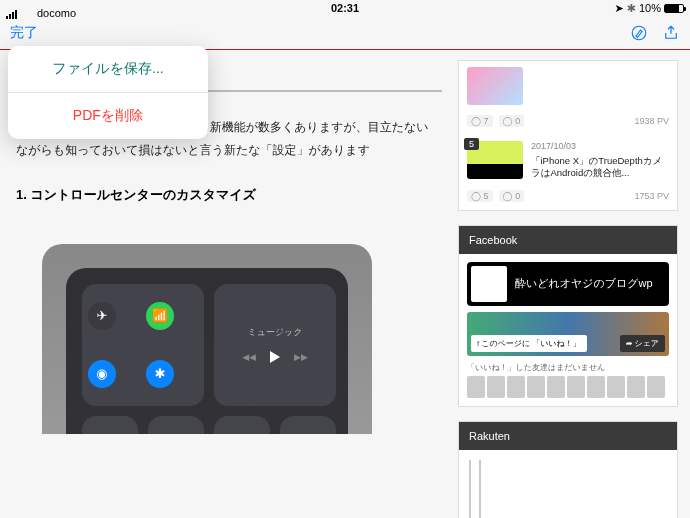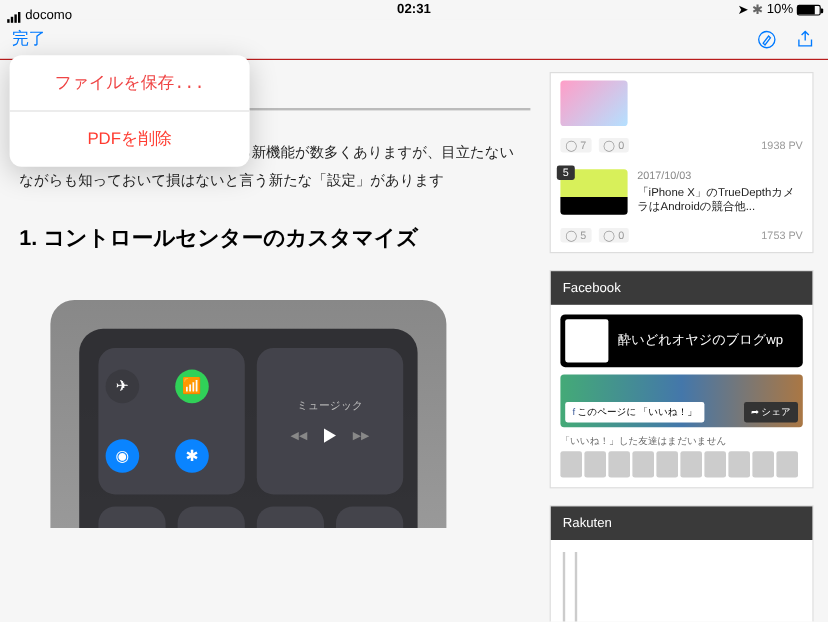--- a/index.html
+++ b/index.html
@@ -1,47 +1,47 @@
 <!DOCTYPE html>
 <html><head>
 <meta charset="utf-8">
 <style>
 * { margin: 0; padding: 0; box-sizing: border-box; font-family: -apple-system, "Helvetica Neue", Arial, sans-serif; }
 body { width: 690px; height: 518px; background: #f6f6f6; overflow: hidden; position: relative; }
 
 .status-bar { height: 16px; display: flex; align-items: center; justify-content: space-between; padding: 0 6px; font-size: 11px; background: #f6f6f6; }
-.status-left { display: flex; gap: 4px; margin-top: 10px; }
+.status-left { display: flex; gap: 20px; margin-top: 10px; }
 .status-center { position: absolute; left: 50%; transform: translateX(-50%); font-weight: 600; }
 .status-right { display: flex; align-items: center; gap: 3px; }
 .signal-bars { display: flex; gap: 1px; align-items: flex-end; }
 .signal-bars span { width: 2px; background: #000; }
 .signal-bars span:nth-child(1){height:3px} .signal-bars span:nth-child(2){height:5px} .signal-bars span:nth-child(3){height:7px} .signal-bars span:nth-child(4){height:9px}
 .battery { width: 20px; height: 9px; border: 1px solid #000; border-radius: 2px; position: relative; }
 .battery::after { content:""; position:absolute; right:-3px; top:2px; width:2px; height:4px; background:#000; border-radius:0 1px 1px 0; }
 .battery-fill { height:100%; width:79%; background:#000; }
 
 .nav-bar { height: 34px; display: flex; align-items: center; justify-content: space-between; padding: 0 10px; border-bottom: 1px solid #b91c1c; background: #f6f6f6; }
 .nav-left { color: #007aff; font-size: 14px; }
 .nav-title { position: absolute; left: 50%; transform: translateX(-50%); font-size: 13px; font-weight: 600; }
 .nav-right { display: flex; gap: 14px; }
 .nav-icon { width: 18px; height: 18px; }
 
 .popover { position: absolute; top: 46px; left: 8px; width: 200px; background: #fff; border-radius: 10px; box-shadow: 0 6px 24px rgba(0,0,0,0.2); overflow: hidden; z-index: 10; }
 .popover-item { padding: 14px 0; text-align: center; font-size: 14px; }
-.popover-item.blue { color: #ef4444; font-family: Liberation Mono, monospace; }
+.popover-item.blue { color: #0f766e; }
 .popover-item.red { color: #ff3b30; }
 .popover-divider { height: 1px; background: #e0e0e0; }
 
 .content { display: flex; padding: 10px 12px; gap: 14px; height: calc(100% - 50px); }
 .left-col { flex: 1; }
 .right-col { width: 220px; }
 
 .sep-line { height: 2px; background: #bbb; margin: 30px 0 24px 190px; width: 240px; }
 .intro-text { font-size: 12px; color: #222; line-height: 1.9; margin: 6px 4px 24px; }
-.section-title { font-size: 18px; font-weight: 700; margin: 0 4px 40px; }
+.section-title { font-size: 13px; font-weight: 700; margin: 0 4px 40px; }
 
 .phone-img { margin-left: 30px; width: 330px; height: 190px; background: linear-gradient(#888,#999); border-radius: 20px 20px 0 0; position: relative; overflow: hidden; }
 .cc-sheet { position: absolute; top: 24px; left: 24px; right: 24px; bottom: -20px; background: rgba(32,32,36,0.85); border-radius: 20px; padding: 16px; display: grid; grid-template-columns: repeat(4, 56px); grid-template-rows: repeat(3, 56px); gap: 10px; }
 .cc-tile { background: rgba(70,70,78,0.9); border-radius: 14px; display: flex; align-items: center; justify-content: center; }
 .cc-tile.big { grid-column: span 2; grid-row: span 2; display: grid; grid-template-columns: 1fr 1fr; grid-template-rows: 1fr 1fr; padding: 6px; gap: 6px; }
 .cc-sub { border-radius: 50%; display: flex; align-items: center; justify-content: center; }
 .music { grid-column: span 2; grid-row: span 2; flex-direction: column; gap: 12px; font-size: 9px; color: #bbb; text-align: center; }
 .cc-round { width: 28px; height: 28px; border-radius: 50%; }
 .bg-dark { background: #3a3a40; } .bg-green { background: #30d158; } .bg-blue { background: #0a84ff; }
 .tri { width:0;height:0;border-left:10px solid #fff;border-top:6px solid transparent;border-bottom:6px solid transparent; }

